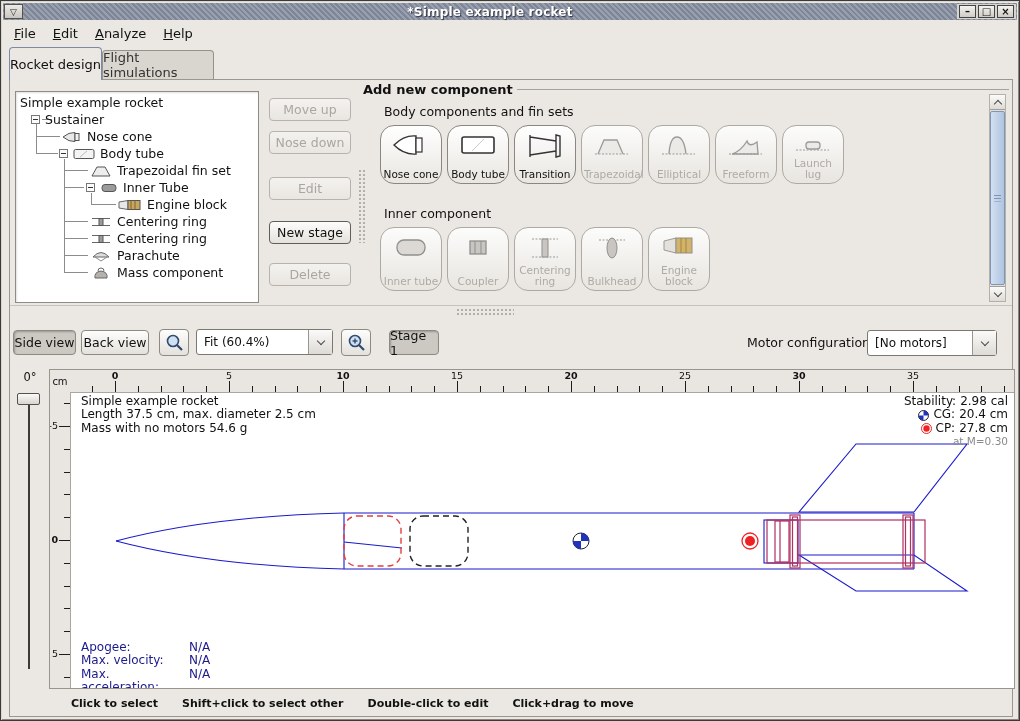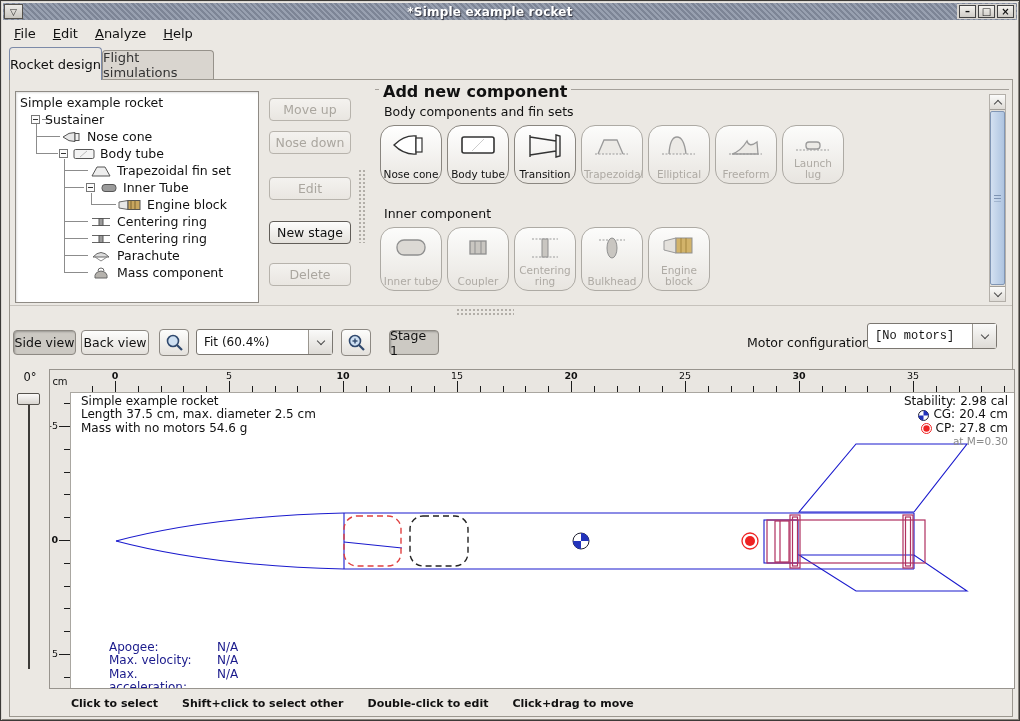--- a/index.html
+++ b/index.html
@@ -45,21 +45,21 @@
   .btn.strong{border-color:#615d58;}
   .pressed{background:#ccc9c3 !important;box-shadow:inset 1px 1px 2px rgba(0,0,0,.25);}
   
   .vdots{position:absolute;left:357px;top:168px;width:8px;height:74px;z-index:2;
     background-image:radial-gradient(#b2aea8 1px,transparent 1.2px);background-size:4px 4px;}
   .hdots{position:absolute;left:455px;top:307px;width:58px;height:9px;z-index:2;
     background-image:radial-gradient(#b2aea8 1px,transparent 1.2px);background-size:4px 4px;}
   .split-line{position:absolute;left:9px;top:304px;width:1002px;border-top:1px solid #c6c2bc;}
   
   .group-line{position:absolute;left:374px;top:88px;width:634px;border-top:1px solid #a5a19b;z-index:2;}
-  .group-title{position:absolute;left:378px;top:81px;font-weight:bold;font-size:16px;background:#ebe8e3;
+  .group-title{position:absolute;left:358px;top:81px;font-weight:bold;font-size:13px;background:#ebe8e3;
     padding:0 4px;z-index:3;}
   .section-label{position:absolute;font-size:12.5px;z-index:2;}
   .tile{position:absolute;width:62px;border:1px solid #adaaa4;border-radius:14px;
     background:linear-gradient(#fcfcfb,#e8e5e0);z-index:2;}
   .tile.on{border-color:#8a8680;background:linear-gradient(#ffffff,#e9e6e1);}
   .tile .lbl{position:absolute;bottom:3px;left:2px;right:2px;text-align:center;font-size:10.5px;line-height:11px;color:#111;}
   .tile.off .lbl{color:#aeaaa4;}
   .tile svg{position:absolute;top:7px;left:50%;transform:translateX(-50%);}
   
   .sbar{position:absolute;left:988px;top:93px;width:17px;height:208px;background:#e2dfda;border:1px solid #b3afa9;z-index:2;}
@@ -97,21 +97,21 @@
   .vlbl{position:absolute;right:12px;transform:translateY(-55%);font-size:9.5px;}
   .bold{font-weight:bold;}
   .canvas{position:absolute;left:20px;top:22px;width:944px;height:296px;background:#fff;
     border-left:1px solid #aaa7a1;border-top:1px solid #aaa7a1;overflow:hidden;}
   .info{position:absolute;left:10px;top:2px;font-size:12px;line-height:13.4px;color:#101010;}
   .stab{position:absolute;right:6px;top:2px;font-size:12px;line-height:13.4px;text-align:right;color:#101010;}
   .stab .row{display:flex;justify-content:flex-end;align-items:center;gap:4px;}
   .mach{font-size:10.5px;color:#8a8a8a;}
   .flight{position:absolute;left:10px;top:248px;font-size:12px;line-height:13.4px;color:#1a1a8c;}
   .flight .frow{display:flex;}
-  .flight .fl{width:108px;margin-left:28px;}
+  .flight .fl{width:108px;}
   
   .statusbar{position:absolute;left:70px;top:696px;font-size:11px;font-weight:bold;display:flex;gap:24px;z-index:2;}
 </style>
 </head>
 <body>
 
 <div class="window">
 
   <div class="titlebar">
     <div class="tb-icon">▽</div>
@@ -363,21 +363,21 @@
     <svg width="19" height="19">
       <circle cx="8" cy="8" r="5.5" fill="#cfe0f2" stroke="#30496e" stroke-width="1.6"></circle>
       <line x1="5.5" y1="8" x2="10.5" y2="8" stroke="#30496e" stroke-width="1.4"></line>
       <line x1="8" y1="5.5" x2="8" y2="10.5" stroke="#30496e" stroke-width="1.4"></line>
       <line x1="12" y1="12" x2="17" y2="17" stroke="#30496e" stroke-width="2.2"></line>
     </svg>
   </div>
   <div class="btn pressed" style="left:388px;top:329px;width:50px;height:25px;z-index:2;">Stage 1</div>
 
   <div class="label" style="left:746px;top:334px;">Motor configuration:</div>
-  <div class="combo" style="left:866px;top:322px;width:130px;font-family:Liberation Mono, monospace;">
+  <div class="combo" style="left:866px;top:329px;width:130px;">
     <span class="val">[No motors]</span>
     <span class="arrow">
         <span class="chev down"></span>
       </span>
   </div>
 
   <div class="rot-label">0°</div>
   <div class="slider-track"></div>
   <div class="slider-handle"></div>
 

